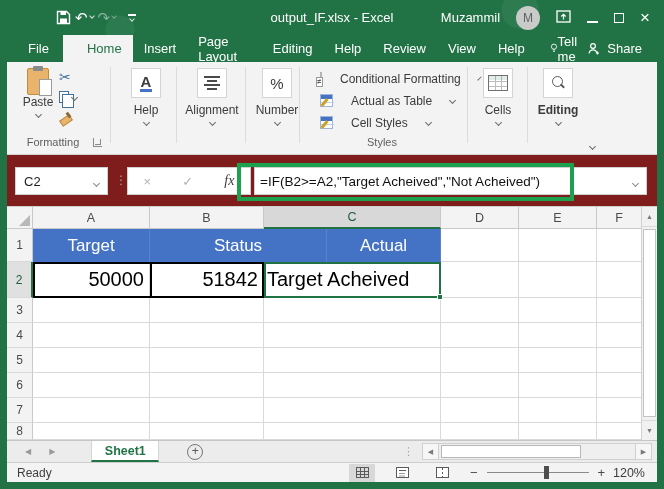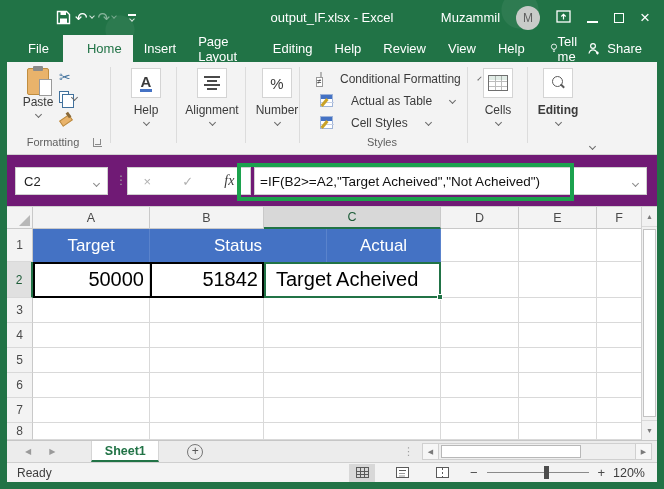--- a/index.html
+++ b/index.html
@@ -96,21 +96,21 @@
                            linear-gradient(transparent 5px,#bdbdbd 5px,#bdbdbd 6px,transparent 6px,transparent 10px,#bdbdbd 10px,#bdbdbd 11px,transparent 11px); }
   
   .mag { position:relative; width:16px; height:16px; }
   .mag:before { content:""; position:absolute; left:2px; top:1px; width:9px; height:9px;
                 border:1.8px solid #5a5a5a; border-radius:50%; }
   .mag:after { content:""; position:absolute; left:10px; top:10px; width:5px; height:1.8px;
                background:#5a5a5a; transform:rotate(45deg); }
   .collapse { position:absolute; left:583px; top:76px; color:#6a6a6a; }
 
   
-  .fbar { position:absolute; left:0; top:93px; width:650px; height:52px; background:#701a75;
+  .fbar { position:absolute; left:0; top:93px; width:650px; height:52px; background:#7f1d1d;
           border-bottom:1px solid #cfcfcf; }
   .namebox { position:absolute; left:8px; top:12px; width:93px; height:28px; background:#fff;
              border:1px solid #d0d0d0; display:flex; align-items:center; font-size:13px; color:#222;
              padding:0 8px; }
   .namebox .nb-chev { margin-left:auto; color:#8a8a8a; }
   .fb-dots { position:absolute; left:108px; top:18px; color:#a0a0a0; font-size:12px; letter-spacing:0; }
   .fb-btns { position:absolute; left:120px; top:12px; width:124px; height:28px; background:#fff;
              border:1px solid #d0d0d0; display:flex; align-items:center; justify-content:space-around;
              font-size:13px; color:#b0b0b0; }
   .fb-btns .fx { color:#3b3b3b; font-style:italic; font-family:"Liberation Serif", serif; font-size:14px; }
@@ -132,21 +132,21 @@
             display:flex; align-items:center; justify-content:center; font-size:12.5px; color:#4a4a4a; }
   .colhdr.sel { background:#d8d8d8; color:#1d5c38; border-bottom:2px solid #217346; }
   .grow { display:flex; }
   .rowhdr { width:26px; background:#f3f3f3; border-right:1px solid #c9c9c9; border-bottom:1px solid #d9d9d9;
             display:flex; align-items:center; justify-content:center; font-size:12px; color:#4a4a4a; }
   .rowhdr.sel { background:#e0e0e0; color:#1d5c38; border-right:2px solid #217346; }
   .cell { border-right:1px solid #d9d9d9; border-bottom:1px solid #d9d9d9; background:#fff;
           display:flex; align-items:center; overflow:hidden; }
   .cell.hdrblue { background:#4472c4; color:#fff; font-size:17px; justify-content:center; border-right:1px solid #5a83cc; border-bottom:none; }
   .cell.num { justify-content:flex-end; padding-right:5px; font-size:20px; color:#000; }
-  .cell.txt { justify-content:flex-start; padding-left:12px; font-size:20px; color:#000; }
+  .cell.txt { justify-content:flex-start; padding-left:3px; font-size:20px; color:#000; }
   .w-a { width:117px; } .w-b { width:114px; } .w-c { width:177px; } .w-d { width:78px; }
   .w-e { width:78px; } .w-f { width:44px; border-right:none; }
   .blk-border { position:absolute; left:26px; top:55px; width:231px; height:36px; border:2px solid #000;
                 pointer-events:none; }
   .blk-border .mid { position:absolute; left:115px; top:0; width:2px; height:100%; background:#000; }
   .sel-border { position:absolute; left:257px; top:55px; width:177px; height:36px; border:2px solid #217346;
                 pointer-events:none; }
   .fill-handle { position:absolute; right:-4px; bottom:-4px; width:6px; height:6px; background:#217346;
                  border:1px solid #fff; }
   .vscroll { position:absolute; right:0; top:0; width:16px; height:233px; background:#f1f1f1;

